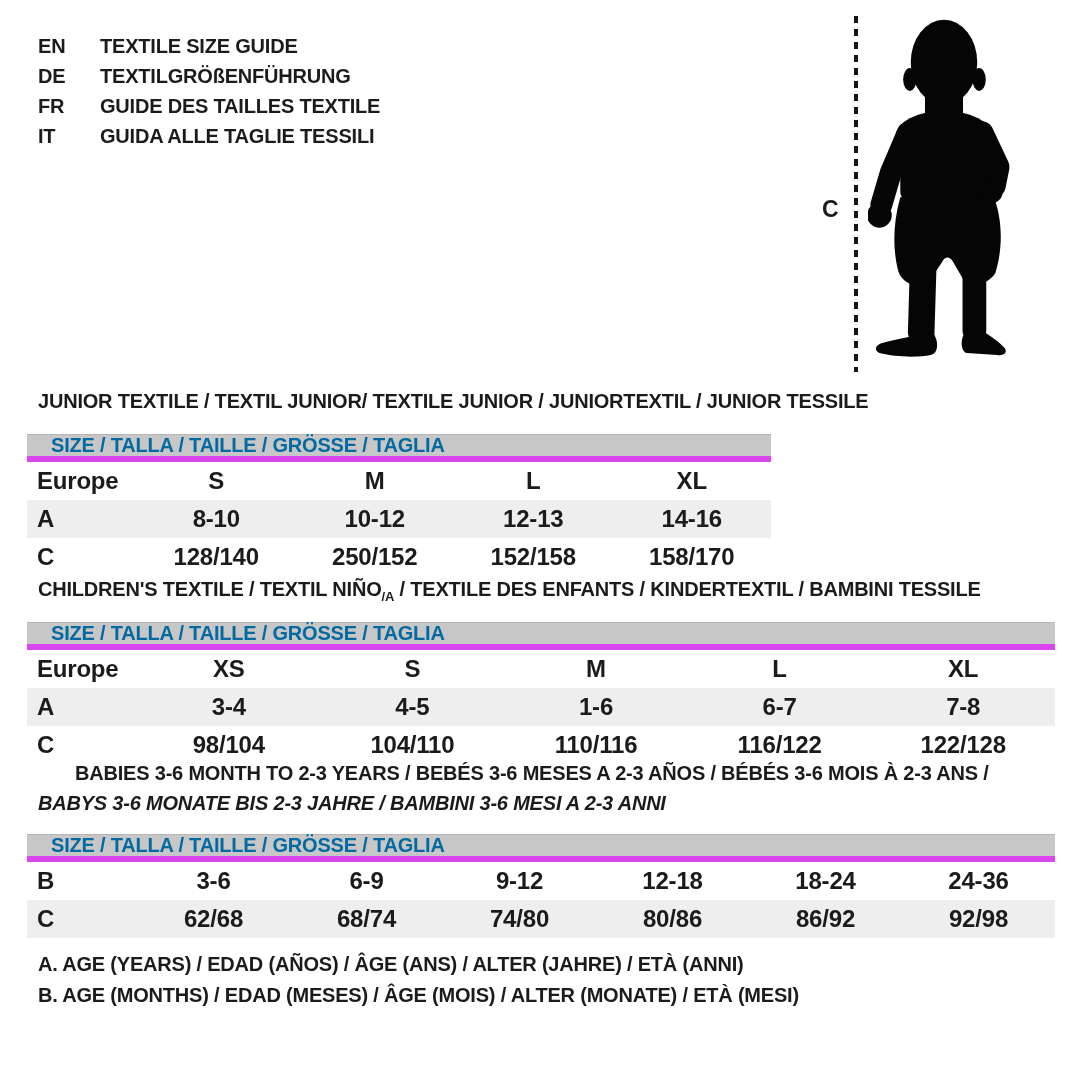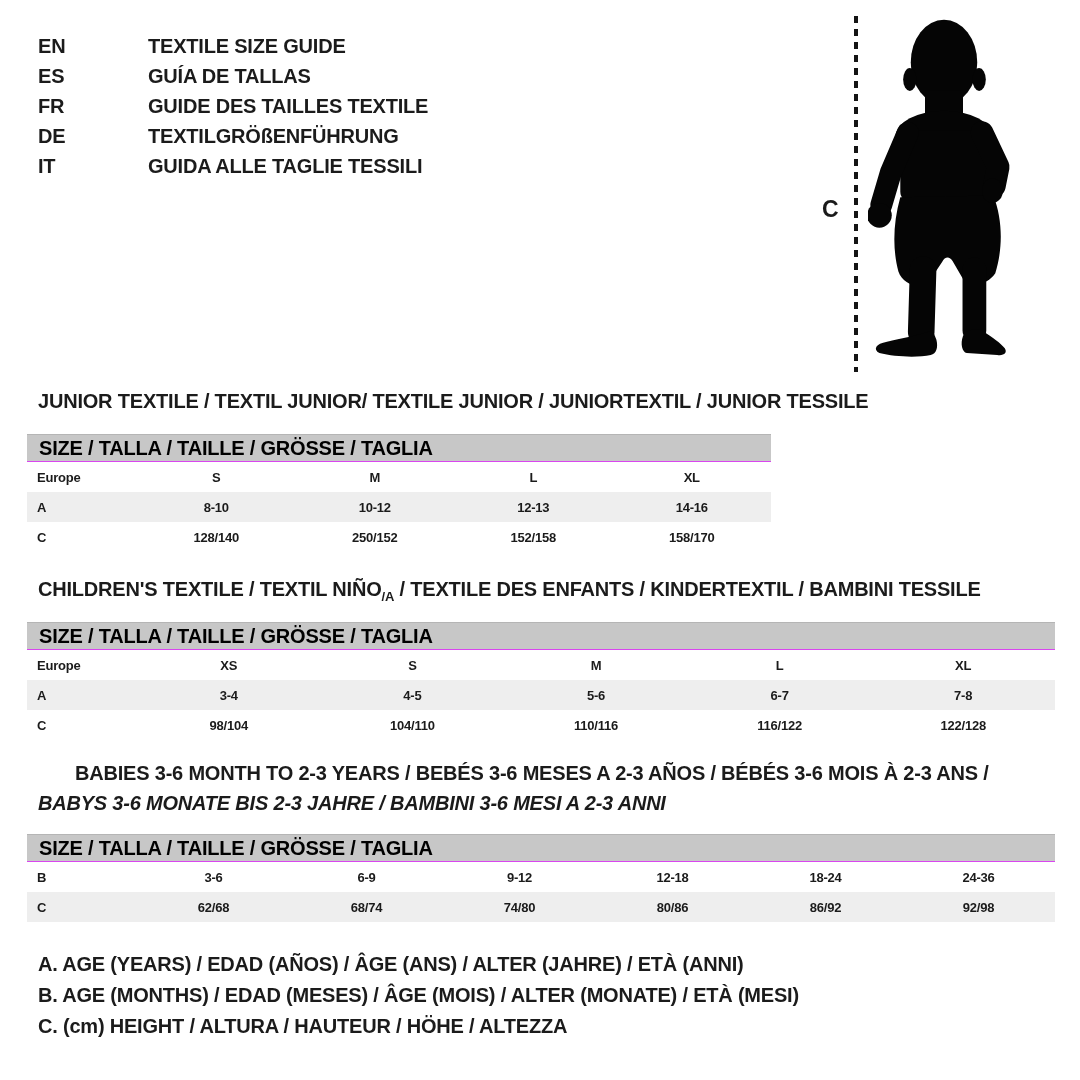--- a/index.html
+++ b/index.html
@@ -8,69 +8,65 @@
     width:1080px;height:1080px;
     background:#ffffff;
     font-family:"Liberation Sans",sans-serif;
     font-weight:bold;
     color:#1b1b1b;
     overflow:hidden;
     letter-spacing:-0.2px;
   }
   
   .lang-block{position:absolute;left:38px;top:31px;}
-  .lang-row{display:flex;height:30px;align-items:center;font-size:20px;gap:48px;}
+  .lang-row{display:flex;height:30px;align-items:center;font-size:20px;}
   .lang-code{width:62px;}
   .lang-label{white-space:nowrap;}
   
   .figure{position:absolute;left:0;top:0;width:1080px;height:390px;pointer-events:none;}
   .measure-line{
     position:absolute;left:854px;top:16px;width:4px;height:356px;
     background:repeating-linear-gradient(to bottom,#141414 0 7px,transparent 7px 13px);
   }
   .figure-label{position:absolute;left:822px;top:196px;font-size:23px;}
   .silhouette{position:absolute;left:868px;top:14px;}
   
   .sec-title{position:absolute;left:38px;font-size:20px;white-space:nowrap;}
   .sec-title sub{font-size:13px;}
   .tbl{position:absolute;left:27px;}
   .tbl-header{
     height:28px;display:flex;align-items:center;
-    background:#c7c7c7;border-bottom:1px solid #d946ef;border-top:1px solid #b5b5b5;
-    font-size:20px;color:#000000;padding-left:12px;box-sizing:border-box;
+    background:#c7c7c7;border-bottom:6px solid #d946ef;border-top:1px solid #b5b5b5;
+    font-size:20px;color:#0369a1;padding-left:24px;box-sizing:border-box;
   }
-  .tbl-row{display:flex;height:30px;align-items:center;font-size:13px;}
+  .tbl-row{display:flex;height:38px;align-items:center;font-size:24px;}
   .tbl-row.alt{background:#eeeeee;}
   .cell-label{width:110px;padding-left:10px;box-sizing:border-box;}
   .cell{flex:1;text-align:center;}
   
   .legend{position:absolute;left:38px;top:949px;}
   .legend-line{height:31px;display:flex;align-items:center;font-size:20px;white-space:nowrap;}
 </style>
 </head>
 <body>
 
 <div class="canvas">
 
   <div class="lang-block">
     <div class="lang-row">
       <span class="lang-code">EN</span>
       <span class="lang-label">TEXTILE SIZE GUIDE</span>
     </div>
     <div class="lang-row">
-      <span class="lang-code">ES</span>
-      <span class="lang-label">GUÍA DE TALLAS</span>
+      <span class="lang-code">DE</span>
+      <span class="lang-label">TEXTILGRÖßENFÜHRUNG</span>
     </div>
     <div class="lang-row">
       <span class="lang-code">FR</span>
       <span class="lang-label">GUIDE DES TAILLES TEXTILE</span>
-    </div>
-    <div class="lang-row">
-      <span class="lang-code">DE</span>
-      <span class="lang-label">TEXTILGRÖßENFÜHRUNG</span>
     </div>
     <div class="lang-row">
       <span class="lang-code">IT</span>
       <span class="lang-label">GUIDA ALLE TAGLIE TESSILI</span>
     </div>
   </div>
 
   <div class="figure">
     <div class="measure-line"></div>
     <div class="figure-label">C</div>
@@ -131,21 +127,21 @@
       <span class="cell">XS</span>
       <span class="cell">S</span>
       <span class="cell">M</span>
       <span class="cell">L</span>
       <span class="cell">XL</span>
     </div>
     <div class="tbl-row alt">
       <span class="cell-label">A</span>
       <span class="cell">3-4</span>
       <span class="cell">4-5</span>
-      <span class="cell">5-6</span>
+      <span class="cell">1-6</span>
       <span class="cell">6-7</span>
       <span class="cell">7-8</span>
     </div>
     <div class="tbl-row">
       <span class="cell-label">C</span>
       <span class="cell">98/104</span>
       <span class="cell">104/110</span>
       <span class="cell">110/116</span>
       <span class="cell">116/122</span>
       <span class="cell">122/128</span>
@@ -172,16 +168,15 @@
       <span class="cell">74/80</span>
       <span class="cell">80/86</span>
       <span class="cell">86/92</span>
       <span class="cell">92/98</span>
     </div>
   </div>
 
   <div class="legend">
     <div class="legend-line">A. AGE (YEARS) / EDAD (AÑOS) / ÂGE (ANS) / ALTER (JAHRE) / ETÀ (ANNI)</div>
     <div class="legend-line">B. AGE (MONTHS) / EDAD (MESES) / ÂGE (MOIS) / ALTER (MONATE) / ETÀ (MESI)</div>
-    <div class="legend-line">C. (cm) HEIGHT / ALTURA / HAUTEUR / HÖHE / ALTEZZA</div>
   </div>
 
 </div>
 
 </body></html>

